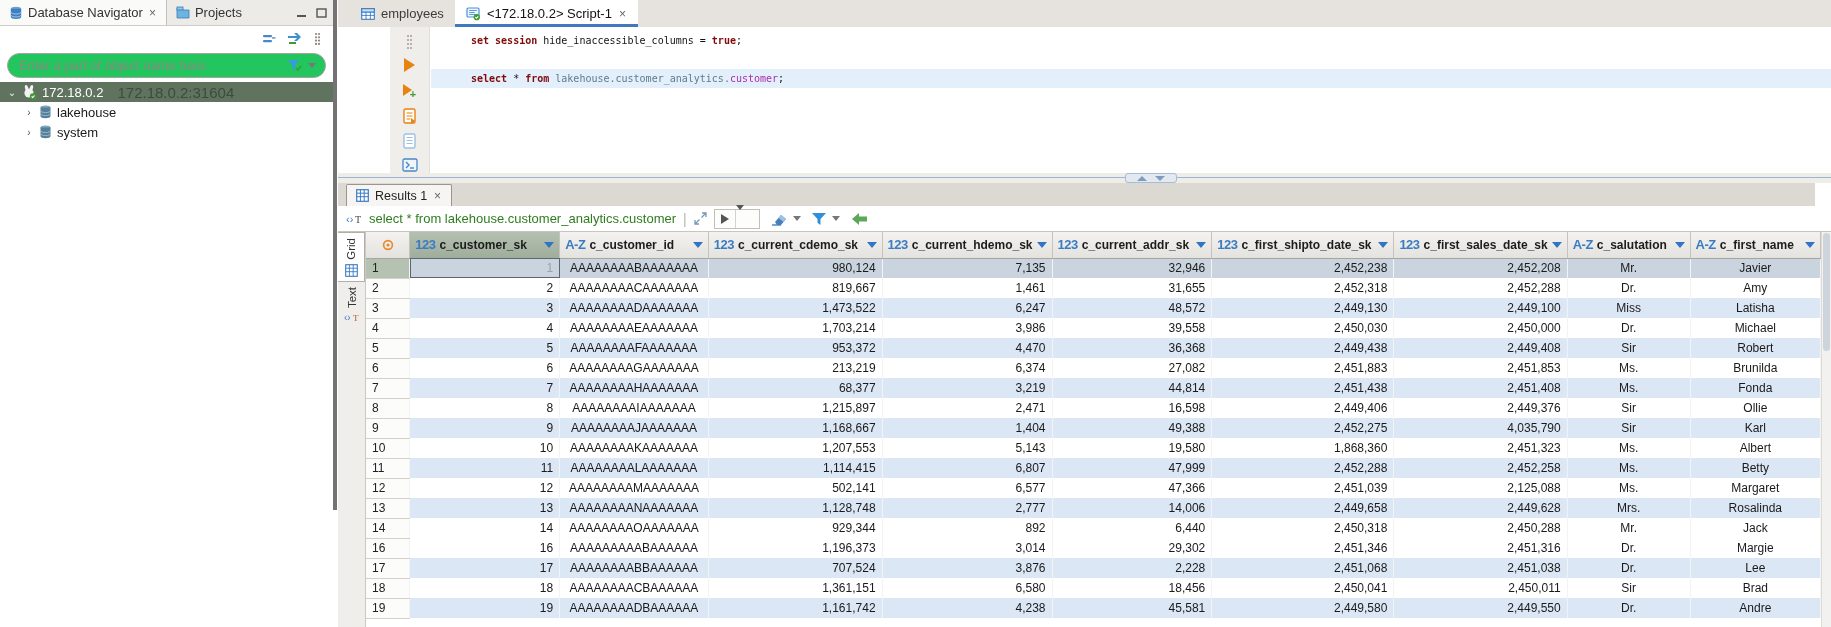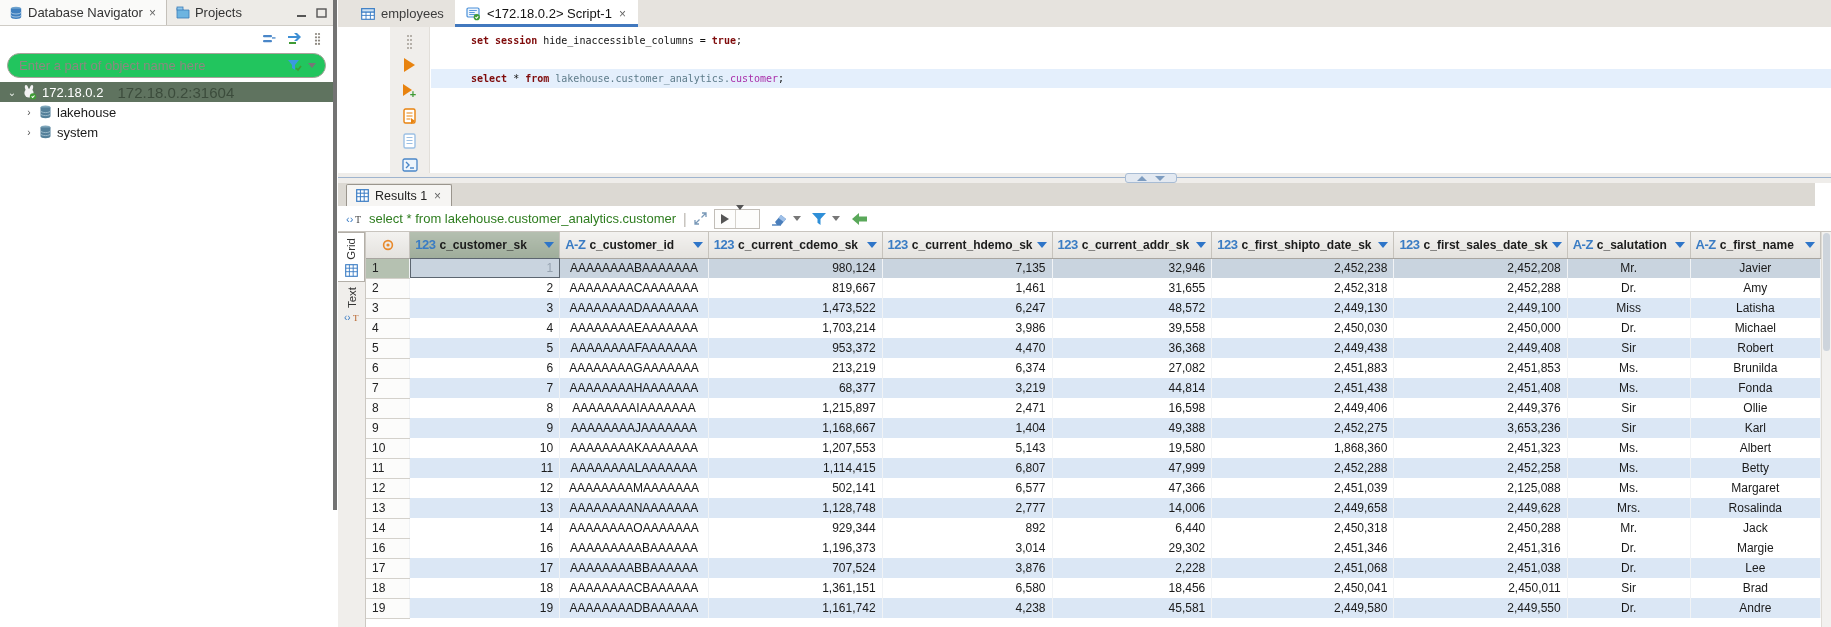--- a/index.html
+++ b/index.html
@@ -553,21 +553,21 @@
             <td class="txt">Ollie</td>
           </tr>
           <tr class="r-odd">
             <td class="rownum">9</td>
             <td class="num">9</td>
             <td class="txt">AAAAAAAAJAAAAAAA</td>
             <td class="num">1,168,667</td>
             <td class="num">1,404</td>
             <td class="num">49,388</td>
             <td class="num">2,452,275</td>
-            <td class="num">3,653,236</td>
+            <td class="num">4,035,790</td>
             <td class="txt">Sir</td>
             <td class="txt">Karl</td>
           </tr>
           <tr class="r-even">
             <td class="rownum">10</td>
             <td class="num">10</td>
             <td class="txt">AAAAAAAAKAAAAAAA</td>
             <td class="num">1,207,553</td>
             <td class="num">5,143</td>
             <td class="num">19,580</td>

